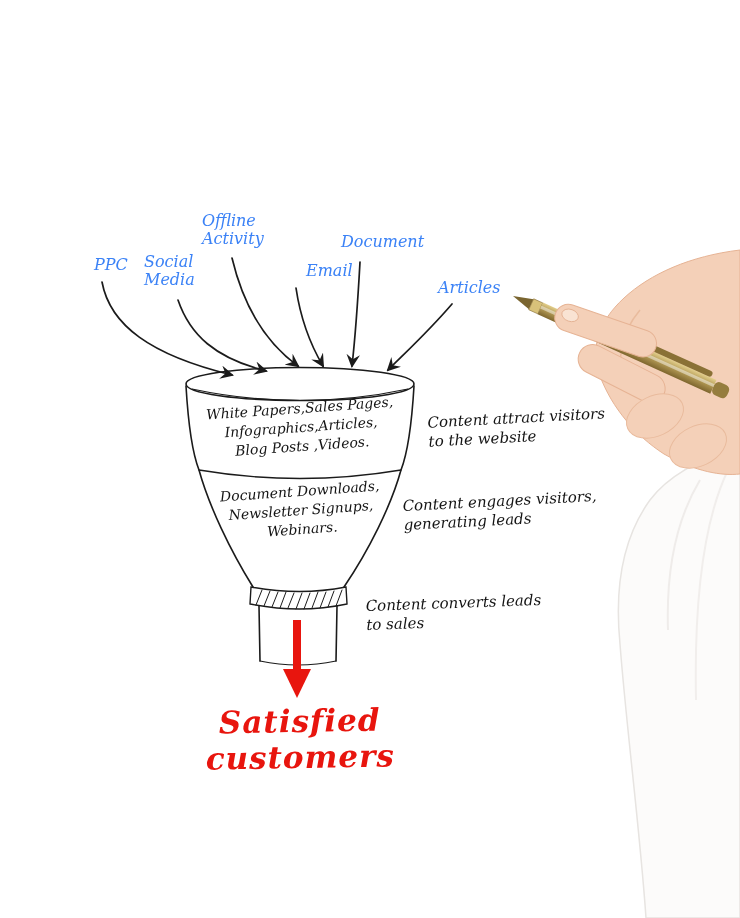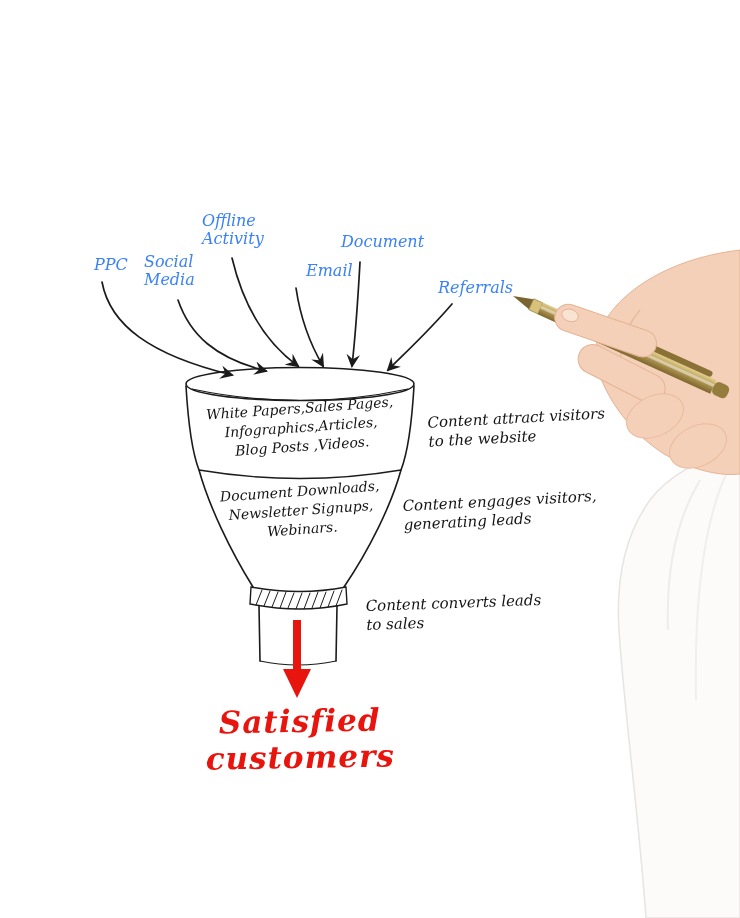--- a/index.html
+++ b/index.html
@@ -147,21 +147,21 @@
     </g>
   </svg>
 
   <div class="label" style="left:86px; top:256px;margin-left:8px;">PPC</div>
   <div class="label" style="left:144px; top:253px;">Social
 Media</div>
   <div class="label" style="left:202px; top:212px;">Offline
 Activity</div>
   <div class="label" style="left:280px; top:262px;margin-left:26px;">Email</div>
   <div class="label" style="left:341px; top:233px;">Document</div>
-  <div class="label" style="left:438px; top:279px;">Referrals</div>
+  <div class="label" style="left:438px; top:279px;">Articles</div>
 
   <div class="funnel-text" style="left:195px; top:399px; width:212px; transform:rotate(-4deg);">White Papers,Sales Pages,
 Infographics,Articles,
 Blog Posts ,Videos.</div>
   <div class="funnel-text" style="left:206px; top:482px; width:190px; transform:rotate(-4deg);">Document Downloads,
 Newsletter Signups,
 Webinars.</div>
 
   <div class="annotation" style="left:428px; top:409px; transform:rotate(-3deg);">Content attract visitors
 to the website</div>

